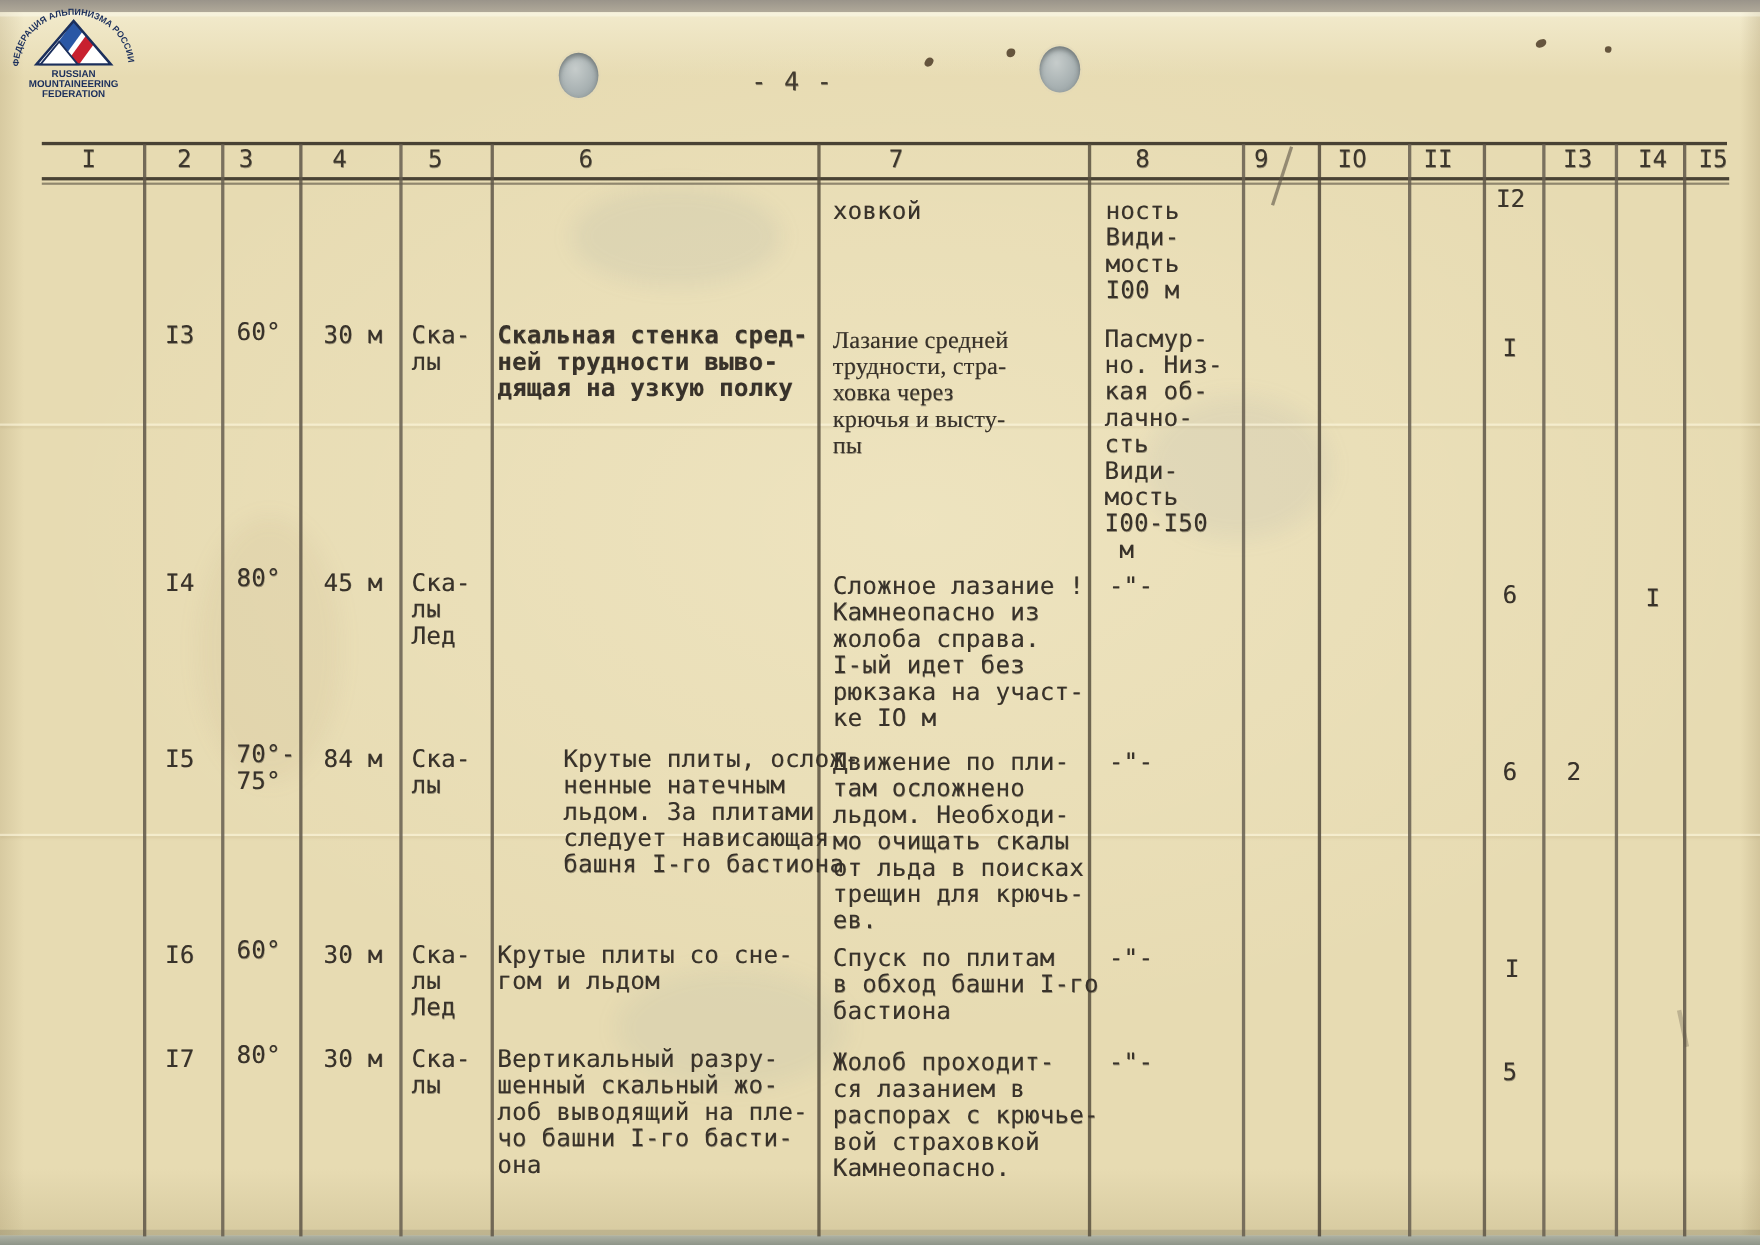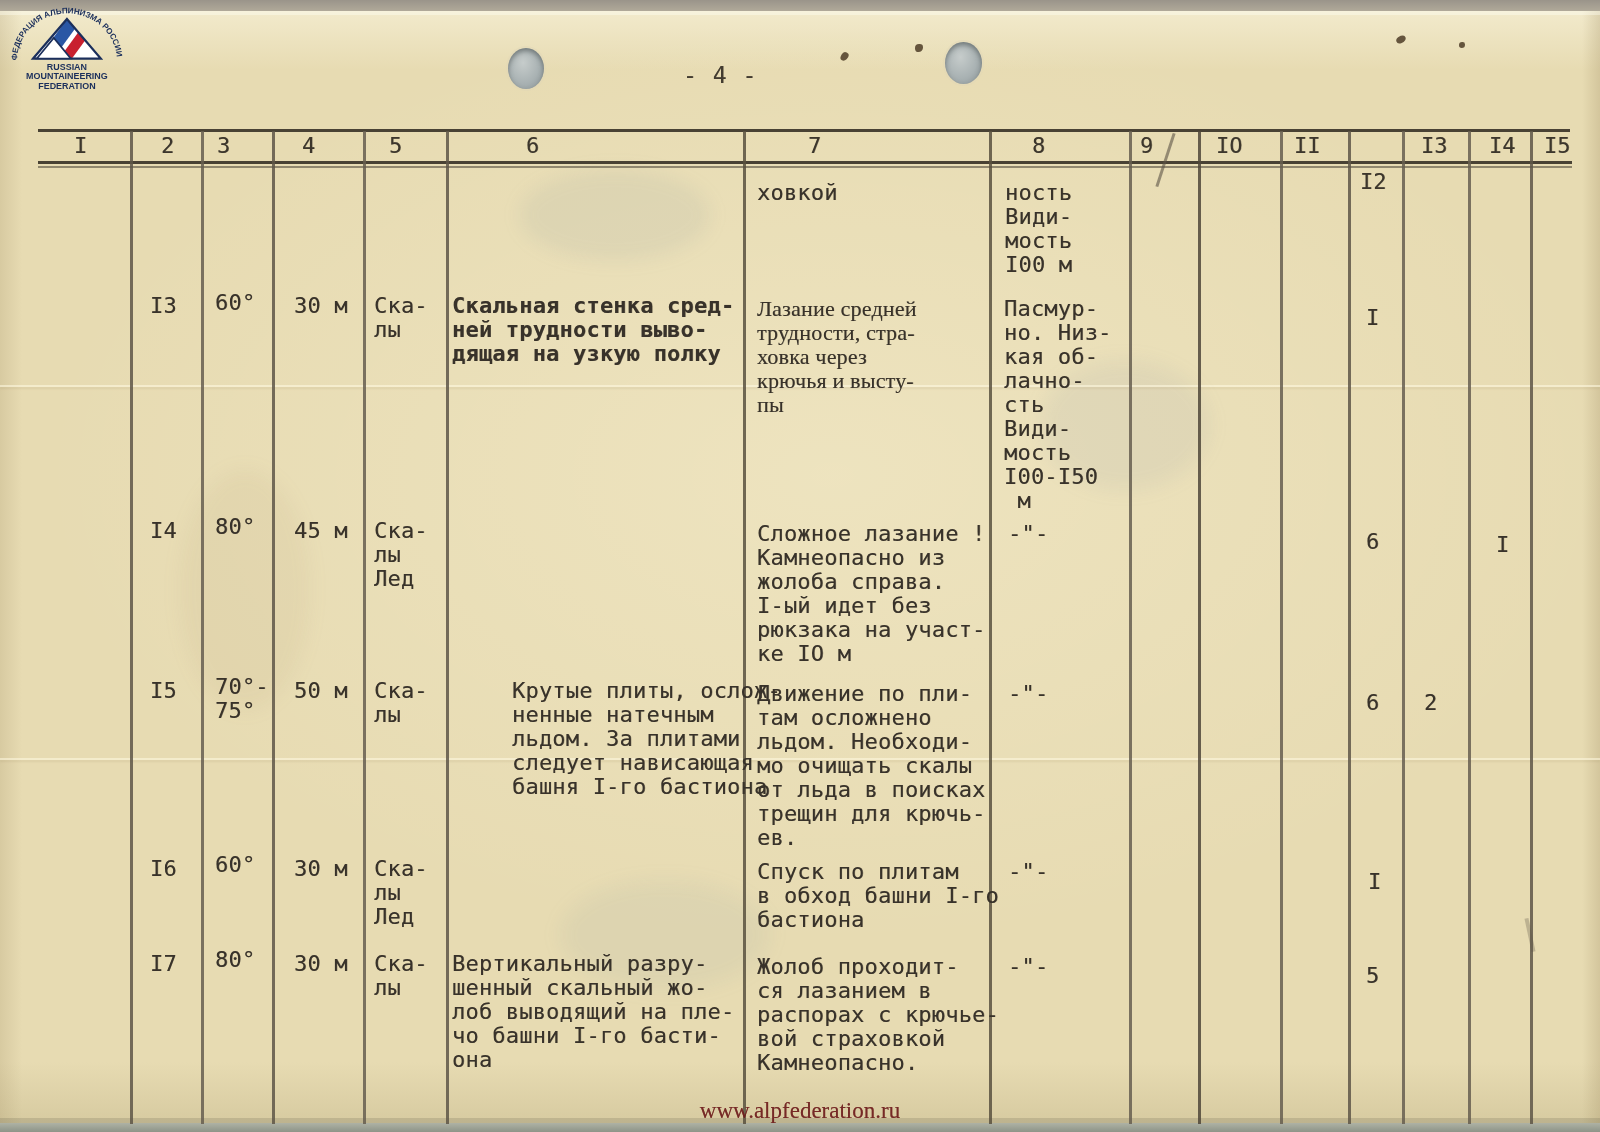--- a/index.html
+++ b/index.html
@@ -180,21 +180,21 @@
 I-ый идет без
 рюкзака на участ-
 ке IO м</div>
   <div class="cell" style="left:1008px;top:522px;">-"-</div>
   <div class="cell" style="left:1366px;top:530px;">6</div>
   <div class="cell" style="left:1496px;top:533px;">I</div>
 
   <div class="cell" style="left:150px;top:679px;">I5</div>
   <div class="cell" style="left:215px;top:675px;">70°-
 75°</div>
-  <div class="cell" style="left:294px;top:679px;">50 м</div>
+  <div class="cell" style="left:294px;top:679px;">84 м</div>
   <div class="cell" style="left:374px;top:679px;">Ска-
 лы</div>
   <div class="cell" style="left:468px;top:679px;margin-left:44px;">Крутые плиты, ослож-
 ненные натечным
 льдом. За плитами
 следует нависающая
 башня I-го бастиона</div>
   <div class="cell" style="left:757px;top:682px;">Движение по пли-
 там осложнено
 льдом. Необходи-
@@ -205,20 +205,22 @@
   <div class="cell" style="left:1008px;top:682px;">-"-</div>
   <div class="cell" style="left:1366px;top:691px;">6</div>
   <div class="cell" style="left:1424px;top:691px;">2</div>
 
   <div class="cell" style="left:150px;top:857px;">I6</div>
   <div class="cell" style="left:215px;top:853px;">60°</div>
   <div class="cell" style="left:294px;top:857px;">30 м</div>
   <div class="cell" style="left:374px;top:857px;">Ска-
 лы
 Лед</div>
+  <div class="cell" style="left:452px;top:857px;">Крутые плиты со сне-
+гом и льдом</div>
   <div class="cell" style="left:757px;top:860px;">Спуск по плитам
 в обход башни I-го
 бастиона</div>
   <div class="cell" style="left:1008px;top:860px;">-"-</div>
   <div class="cell" style="left:1368px;top:870px;">I</div>
 
   <div class="cell" style="left:150px;top:952px;">I7</div>
   <div class="cell" style="left:215px;top:948px;">80°</div>
   <div class="cell" style="left:294px;top:952px;">30 м</div>
   <div class="cell" style="left:374px;top:952px;">Ска-
@@ -229,15 +231,14 @@
 чо башни I-го басти-
 она</div>
   <div class="cell" style="left:757px;top:955px;">Жолоб проходит-
 ся лазанием в
 распорах с крючье-
 вой страховкой
 Камнеопасно.</div>
   <div class="cell" style="left:1008px;top:955px;">-"-</div>
   <div class="cell" style="left:1366px;top:964px;">5</div>
 
-  <div class="watermark">www.alpfederation.ru</div>
 
 </div>
 
 </body></html>

